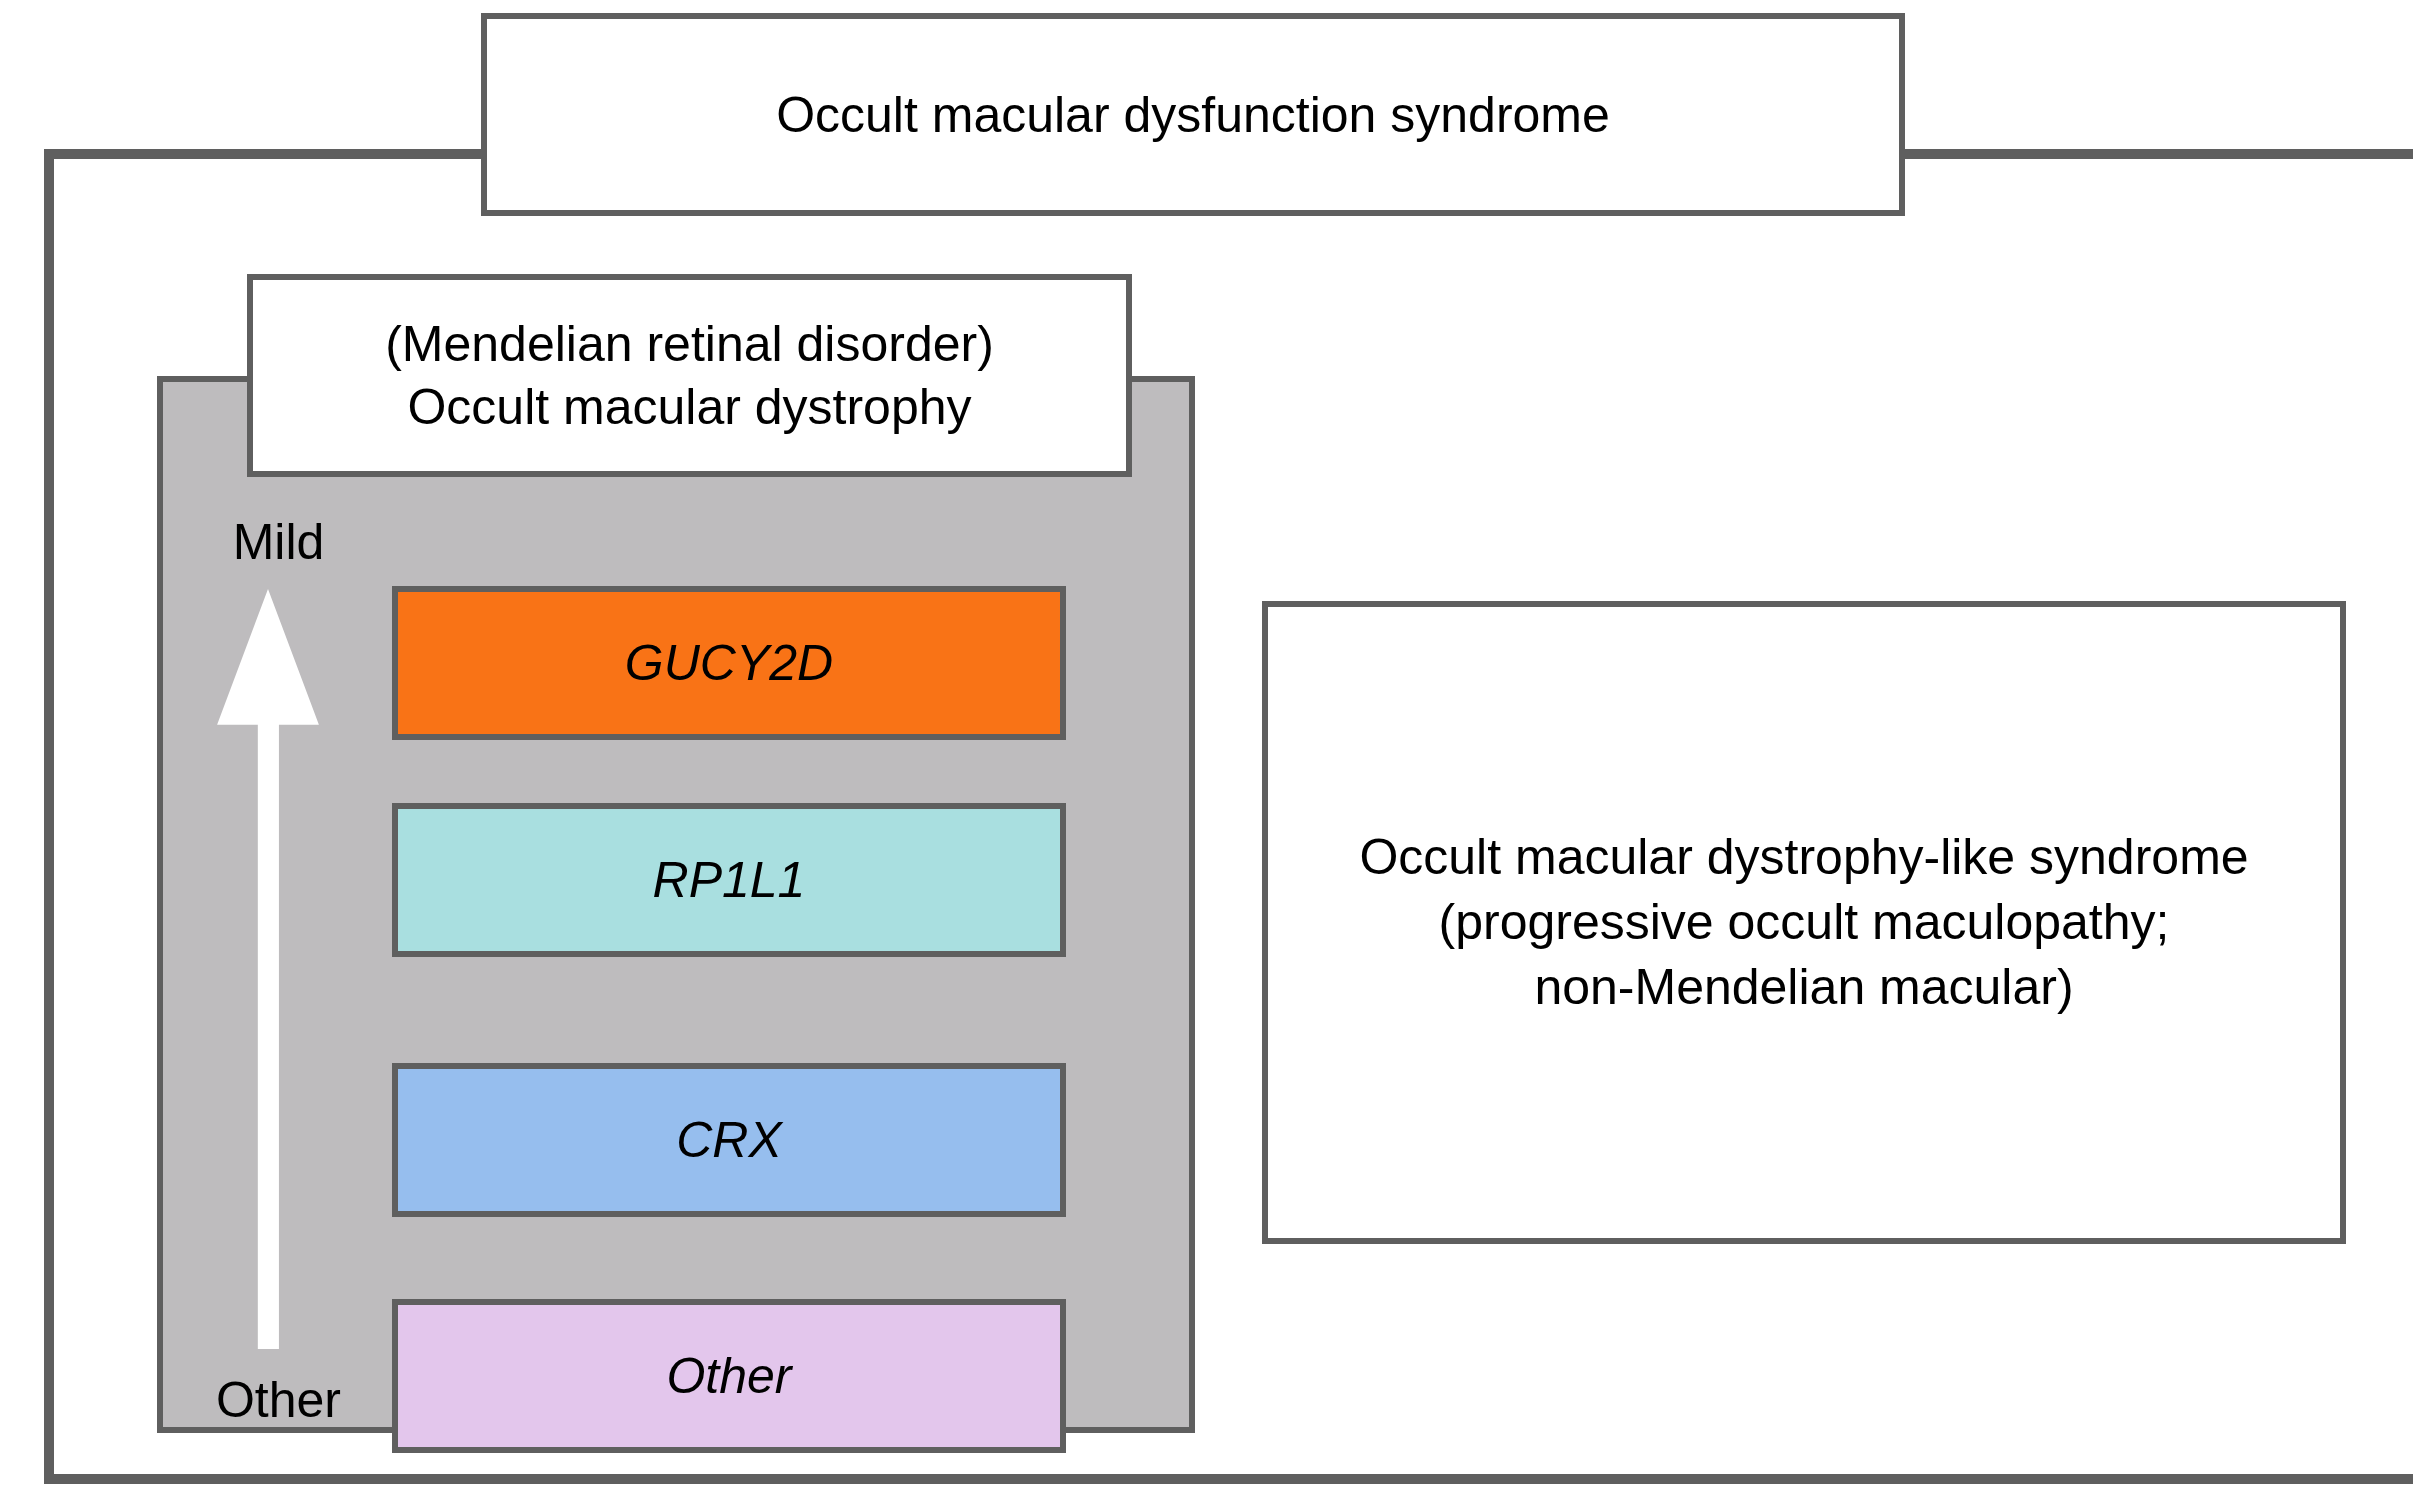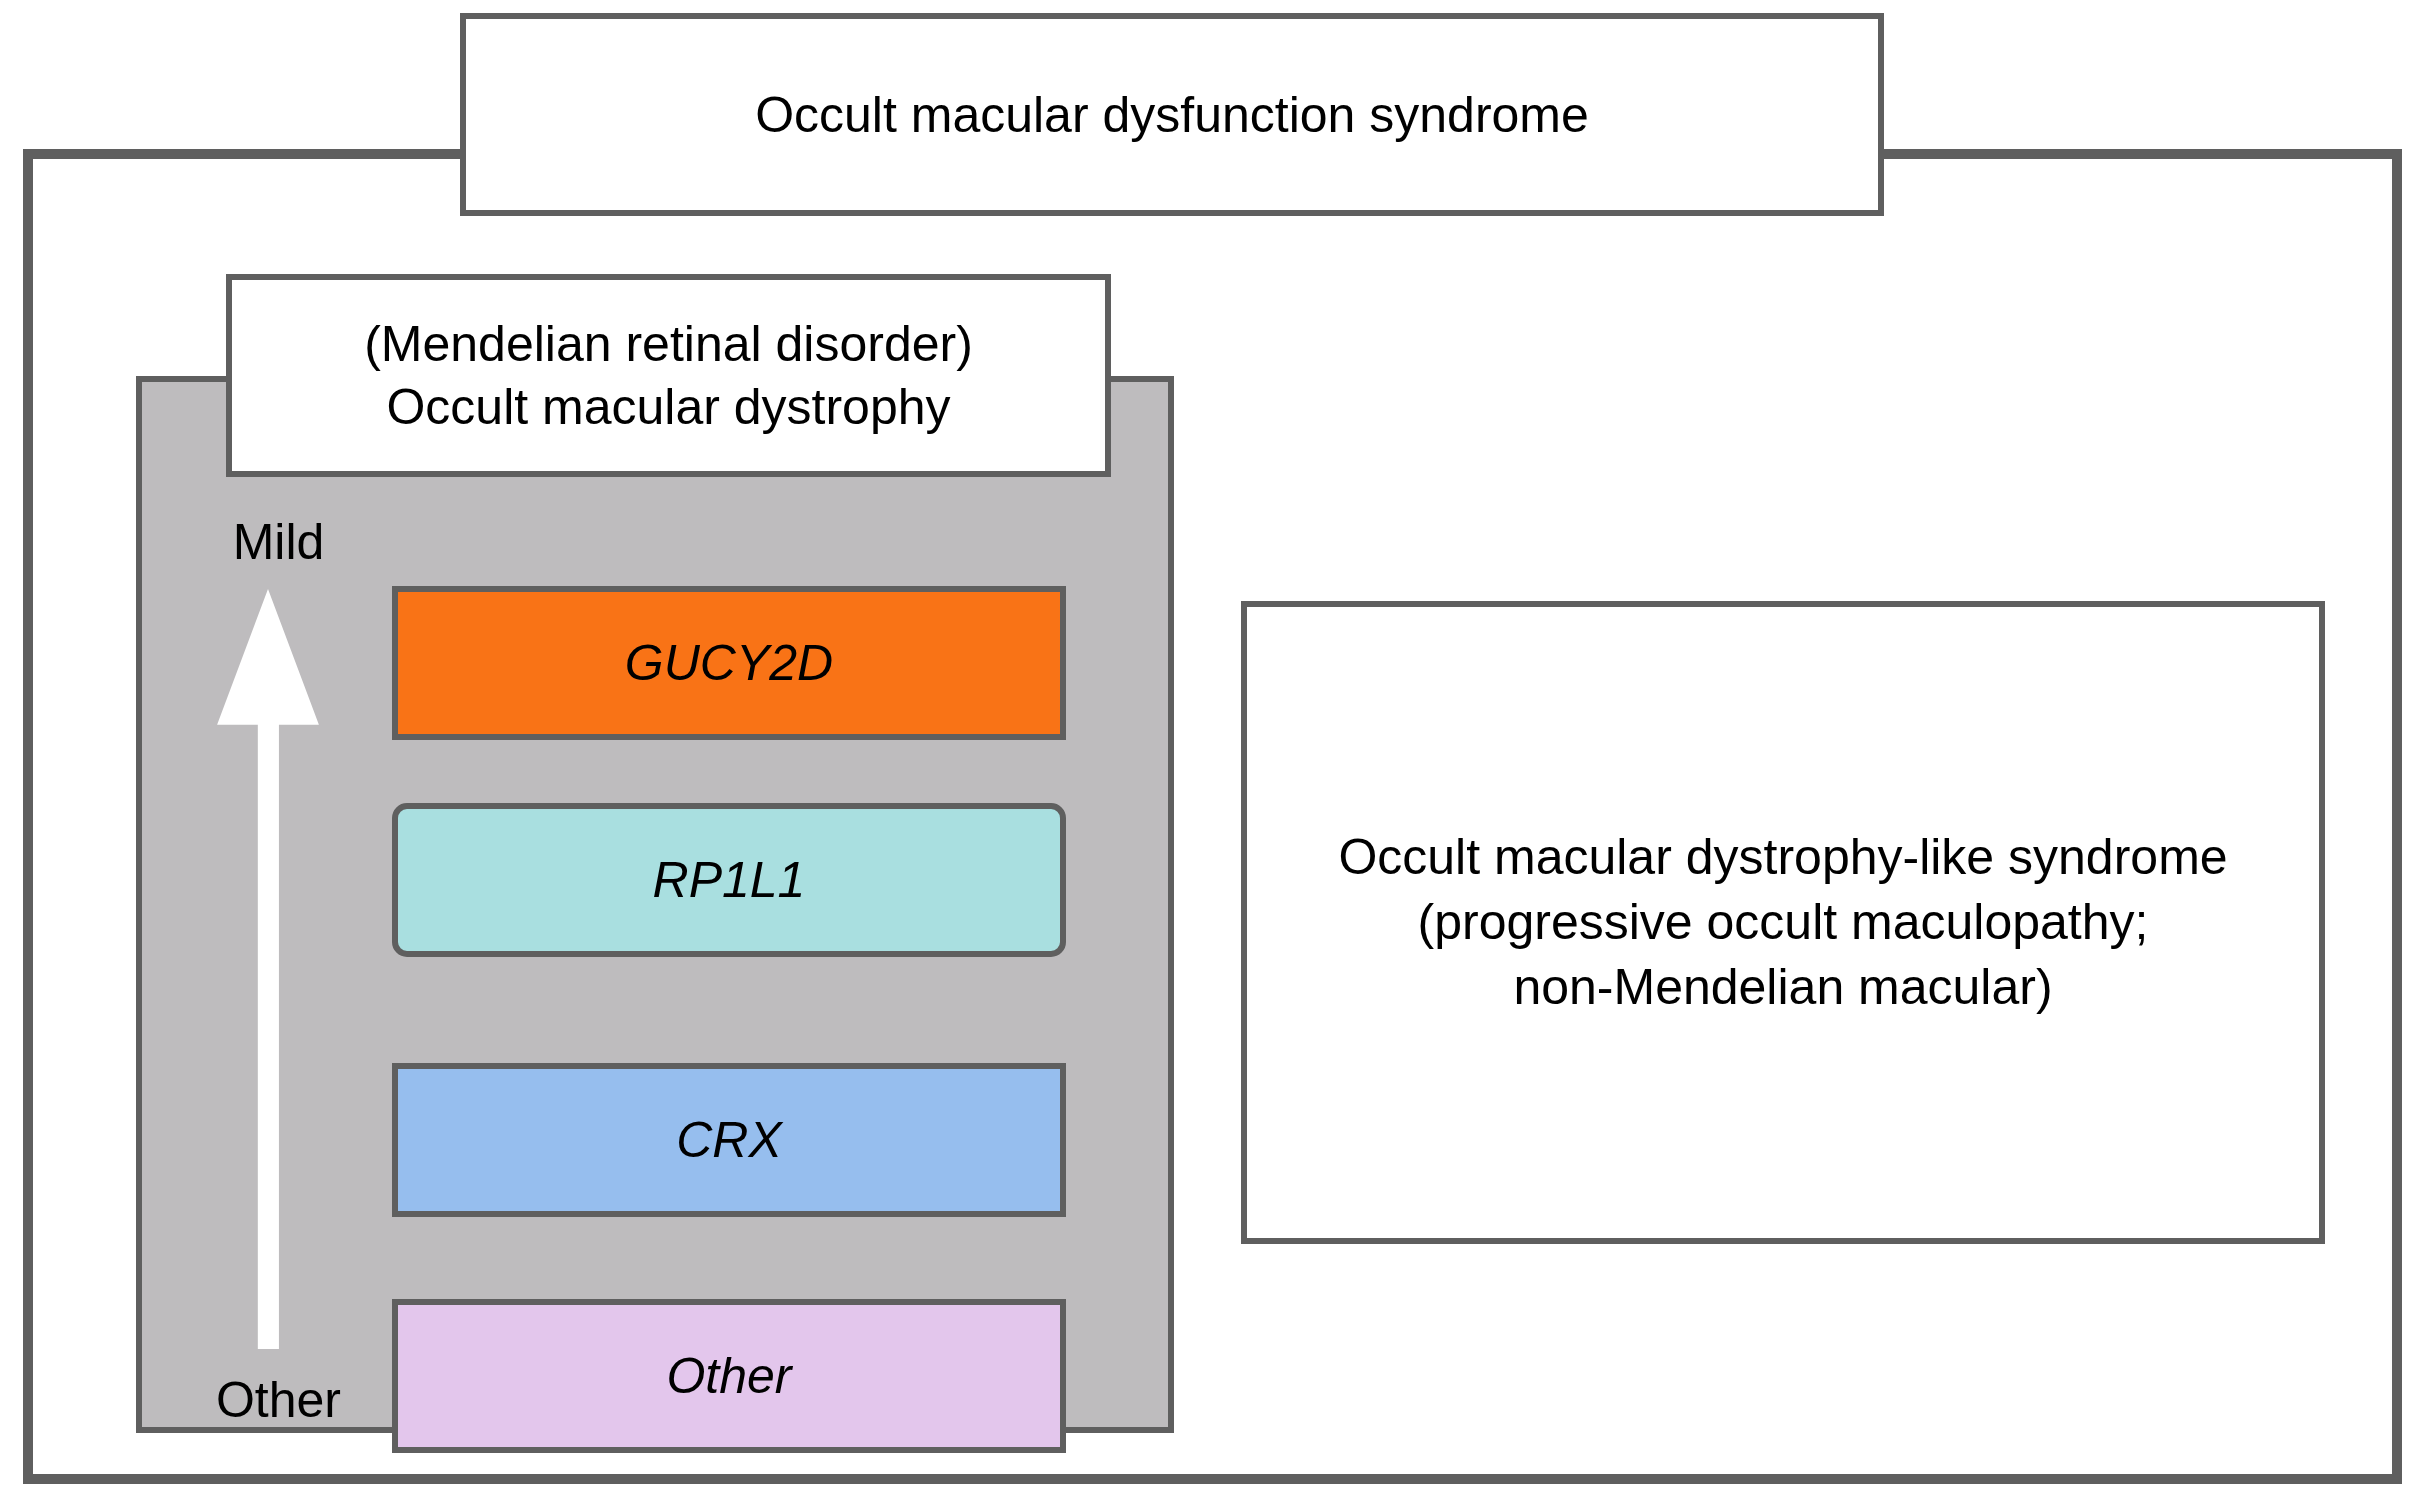--- a/index.html
+++ b/index.html
@@ -13,20 +13,21 @@
     height: 1508px;
     background: #ffffff;
     font-family: "Liberation Sans", "DejaVu Sans", sans-serif;
     color: #000000;
     overflow: hidden;
   }
   .box {
     position: absolute;
     box-sizing: border-box;
     background: #ffffff;
+    margin-left: 21px;
   }
   .outer-box {
     left: 22.6px; top: 149px;
     width: 2379px; height: 1335px;
     border: 10.5px solid #5f5f5f;
   }
   .title-box {
     left: 460px; top: 13px;
     width: 1424px; height: 203px;
     border: 6px solid #5f5f5f;
@@ -65,21 +66,21 @@
   .gene-box {
     position: absolute;
     box-sizing: border-box;
     left: 392px; width: 674px; height: 154px;
     border: 6.8px solid #5f5f5f;
     display: flex; align-items: center; justify-content: center;
     font-size: 50px; font-style: italic;
     text-align: center;
   }
   .gene-box.g0 { top: 586px;  }
-  .gene-box.g1 { top: 803px; border-radius: 15px; }
+  .gene-box.g1 { top: 803px; }
   .gene-box.g2 { top: 1020px; }
   .gene-box.g3 { top: 1299px; }
   .right-box {
     left: 1241px; top: 601px;
     width: 1084px; height: 643px;
     border: 6px solid #5f5f5f;
     display: flex; flex-direction: column;
     align-items: center; justify-content: center;
     font-size: 50px; line-height: 65px;
   }

